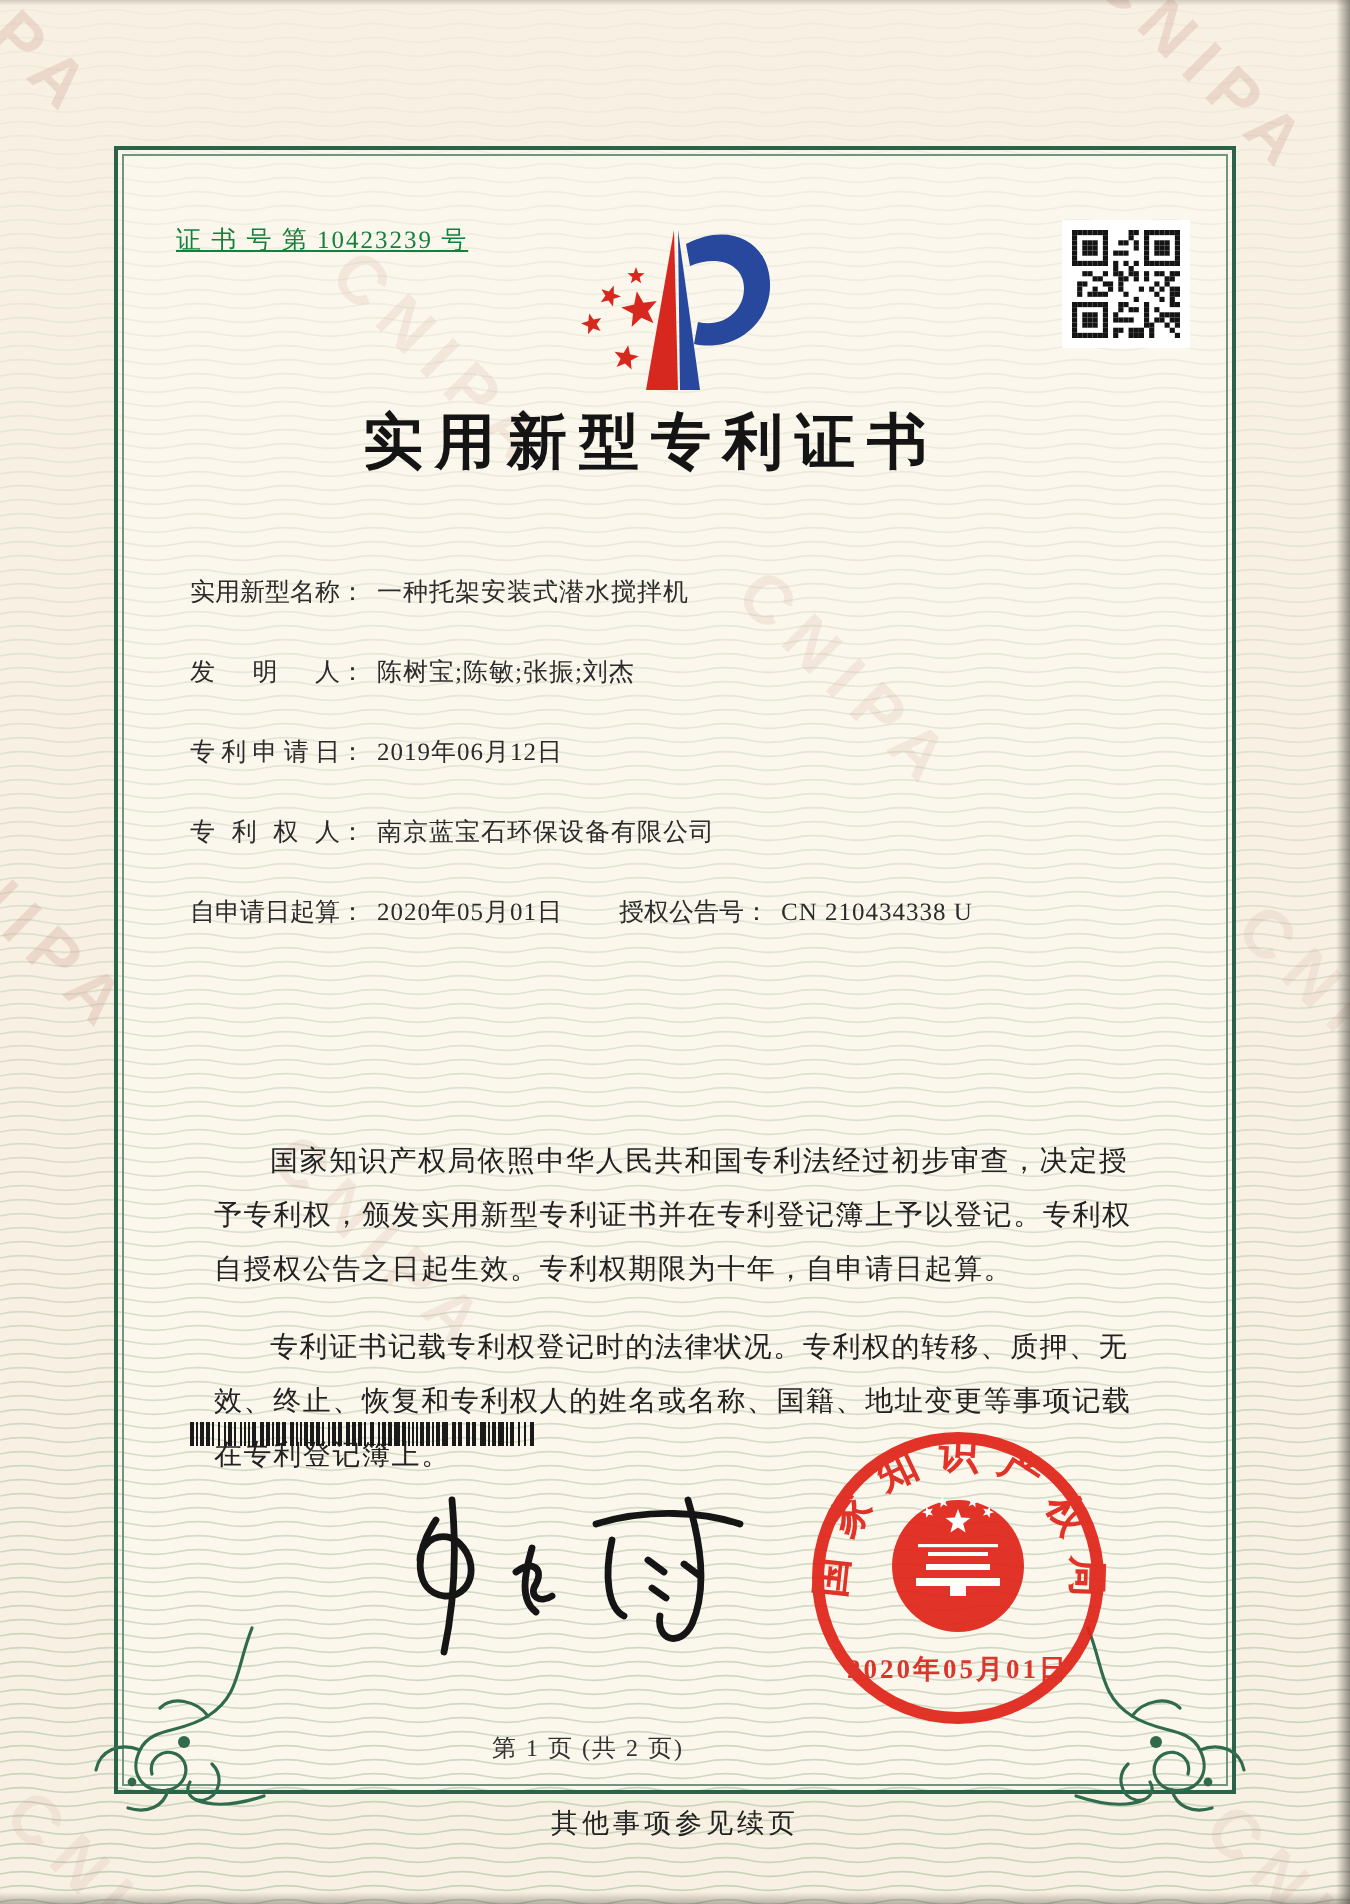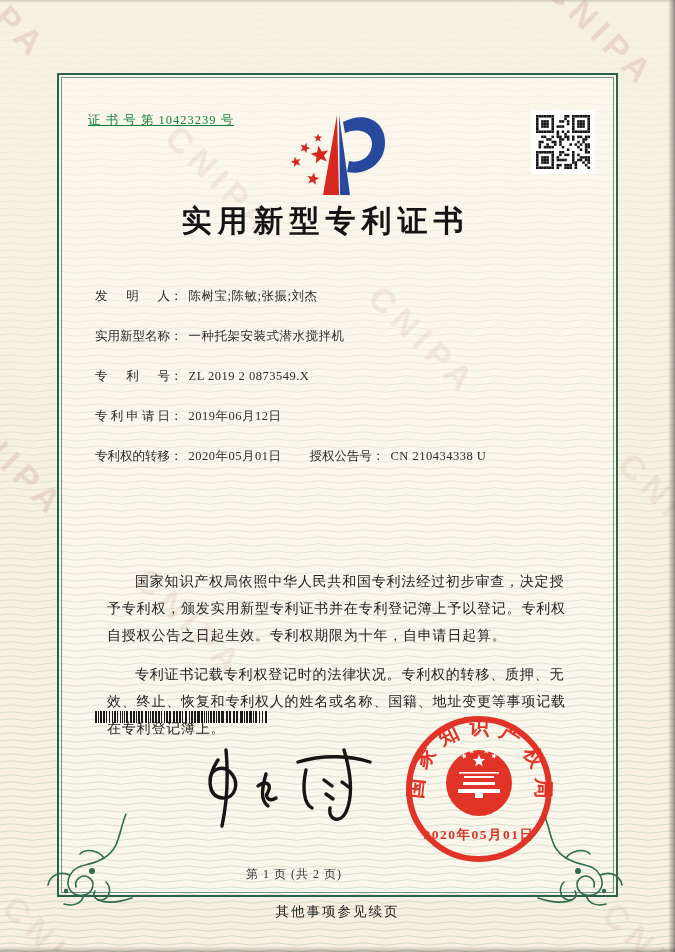--- a/index.html
+++ b/index.html
@@ -466,33 +466,33 @@
           <rect x="13" y="20" width="1" height="1" fill="#141414"></rect>
           <rect x="15" y="20" width="1" height="1" fill="#141414"></rect>
           <rect x="20" y="20" width="1" height="1" fill="#141414"></rect>
         </svg>
     </div>
 
     <div class="title">实用新型专利证书</div>
 
     <div class="fields">
       <div class="field-row">
-        <span class="flabel">发明人</span><span class="fcolon">：</span><span class="fvalue">陈树宝;陈敏;张振;刘杰</span>
-      </div>
-      <div class="field-row">
         <span class="flabel">实用新型名称</span><span class="fcolon">：</span><span class="fvalue">一种托架安装式潜水搅拌机</span>
       </div>
       <div class="field-row">
-        <span class="flabel">专利号</span><span class="fcolon">：</span><span class="fvalue">ZL 2019 2 0873549.X</span>
+        <span class="flabel">发明人</span><span class="fcolon">：</span><span class="fvalue">陈树宝;陈敏;张振;刘杰</span>
       </div>
       <div class="field-row">
         <span class="flabel">专利申请日</span><span class="fcolon">：</span><span class="fvalue">2019年06月12日</span>
       </div>
       <div class="field-row">
-        <span class="flabel">专利权的转移</span><span class="fcolon">：</span><span class="fvalue">2020年05月01日</span><span class="fgroup2"><span>授权公告号</span><span class="fcolon">：</span><span class="fvalue">CN 210434338 U</span></span>
+        <span class="flabel">专利权人</span><span class="fcolon">：</span><span class="fvalue">南京蓝宝石环保设备有限公司</span>
+      </div>
+      <div class="field-row">
+        <span class="flabel">自申请日起算</span><span class="fcolon">：</span><span class="fvalue">2020年05月01日</span><span class="fgroup2"><span>授权公告号</span><span class="fcolon">：</span><span class="fvalue">CN 210434338 U</span></span>
       </div>
     </div>
 
     <div class="body-text">
       <p>国家知识产权局依照中华人民共和国专利法经过初步审查，决定授予专利权，颁发实用新型专利证书并在专利登记簿上予以登记。专利权自授权公告之日起生效。专利权期限为十年，自申请日起算。</p>
       <p>专利证书记载专利权登记时的法律状况。专利权的转移、质押、无效、终止、恢复和专利权人的姓名或名称、国籍、地址变更等事项记载在专利登记簿上。</p>
     </div>
 
     <svg id="barcode" width="173" height="12">
         <rect x="0" y="0" width="2" height="12" fill="#1a1a1a"></rect>

